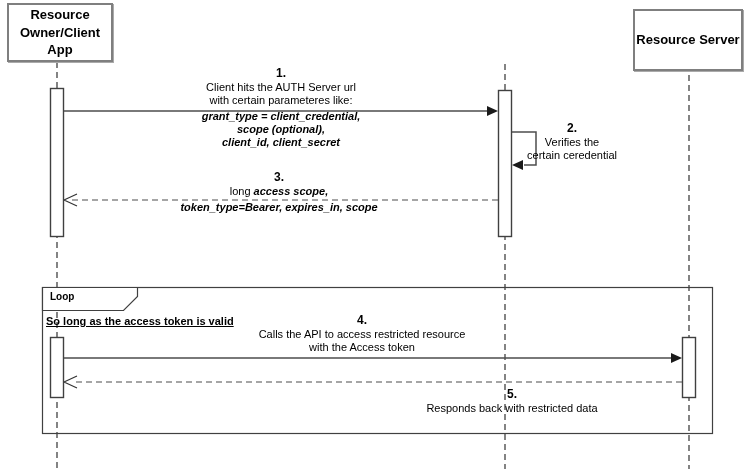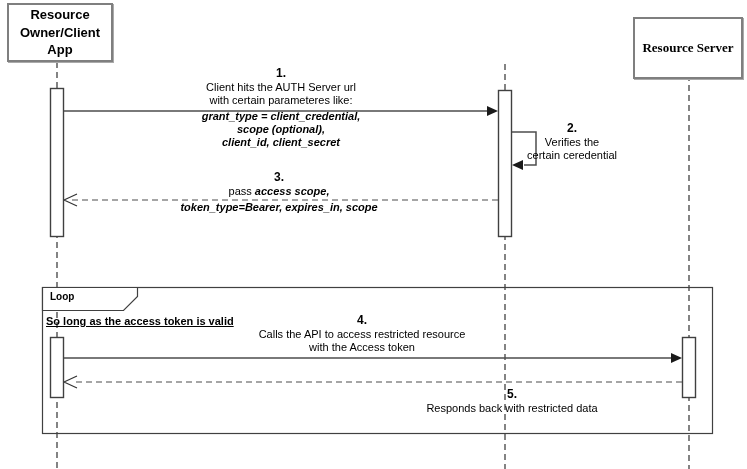--- a/index.html
+++ b/index.html
@@ -51,21 +51,21 @@
   }
 </style>
 </head>
 <body>
 
 <div class="canvas">
 
   <div class="actor" style="left:7px;top:3px;width:106px;height:59px;">
     <span>Resource Owner/Client App</span>
   </div>
-  <div class="actor" style="left:633px;top:17px;width:110px;height:62px;font-family:Liberation Serif, serif;">
+  <div class="actor" style="left:633px;top:9px;width:110px;height:62px;">
     <span>Resource Server</span>
   </div>
 
   <svg class="layer" width="747" height="469" viewBox="0 0 747 469">
 
     <g>
       <line class="lifeline" x1="57" y1="62" x2="57" y2="469"></line>
       <line class="lifeline" x1="505" y1="64" x2="505" y2="469"></line>
       <line class="lifeline" x1="689" y1="65" x2="689" y2="469"></line>
     </g>
@@ -121,21 +121,21 @@
   </div>
 
   <div class="msg-label" style="left:572px;top:121px;">
     <div class="num">2.</div>
     <div>Verifies the</div>
     <div>certain ceredential</div>
   </div>
 
   <div class="msg-label" style="left:279px;top:170px;">
     <div class="num">3.</div>
-    <div><span>pass </span><span class="emph">access scope,</span></div>
+    <div><span>long </span><span class="emph">access scope,</span></div>
     <div class="emph gap">token_type=Bearer, expires_in, scope</div>
   </div>
 
   <div class="msg-label" style="left:362px;top:313px;">
     <div class="num">4.</div>
     <div>Calls the API to access restricted resource</div>
     <div>with the Access token</div>
   </div>
 
   <div class="msg-label" style="left:512px;top:387px;">

